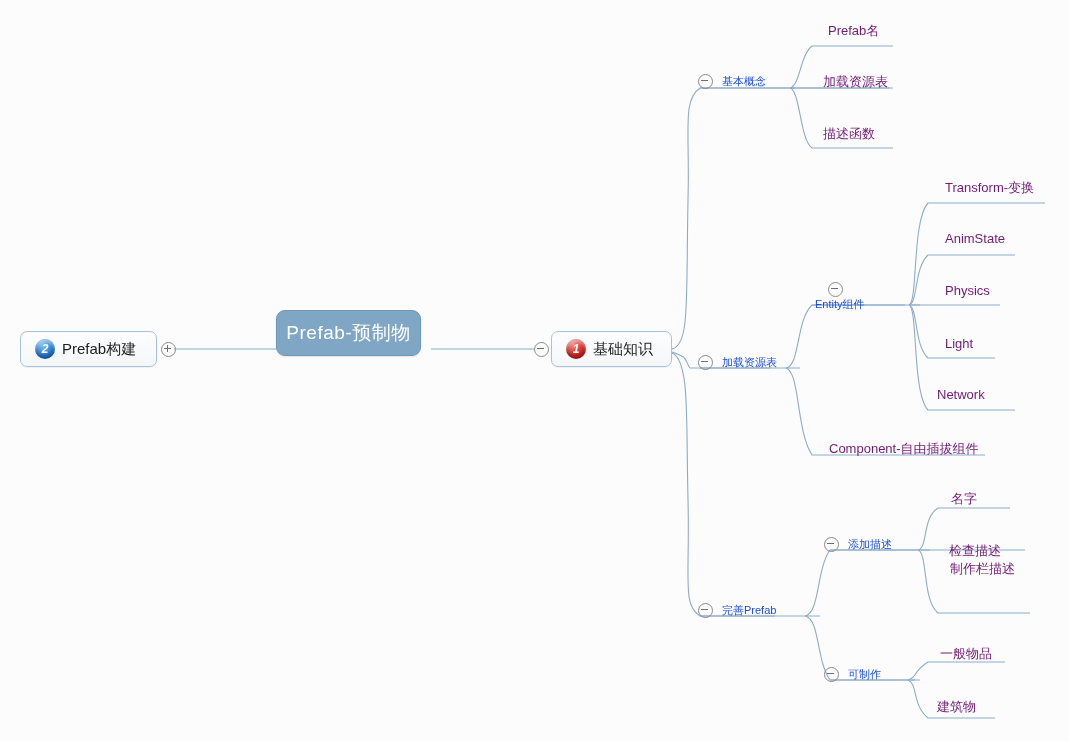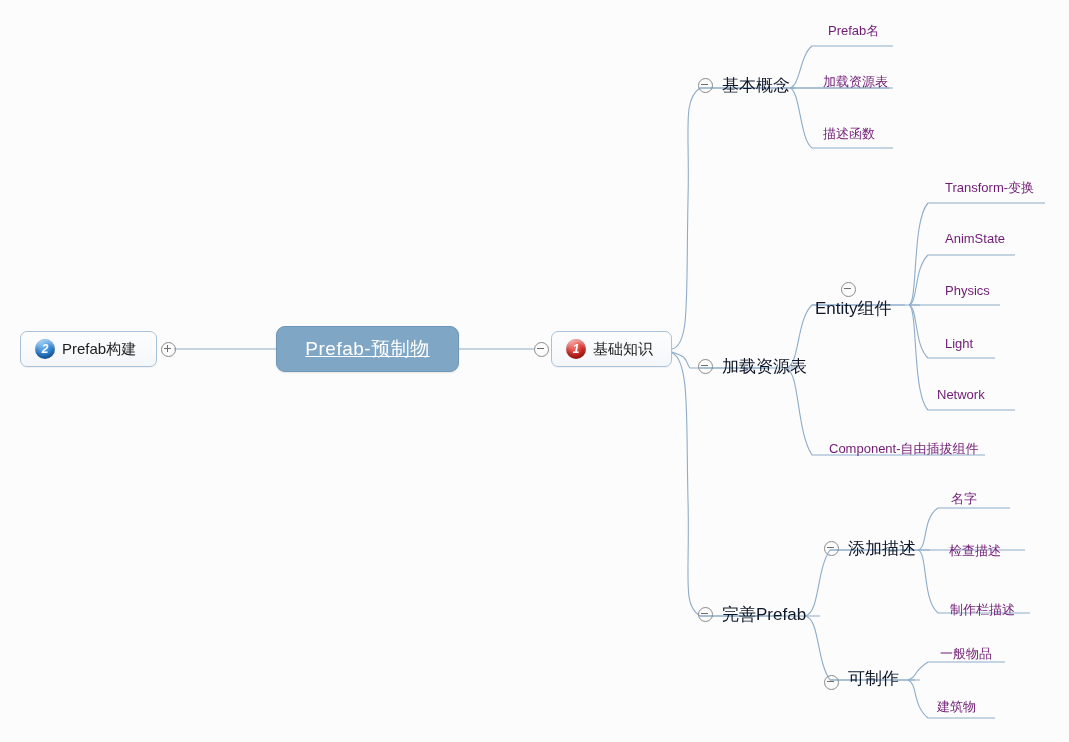--- a/index.html
+++ b/index.html
@@ -76,22 +76,22 @@
     box-shadow: inset 0 -3px 4px rgba(0,0,0,0.28), inset 0 3px 3px rgba(255,255,255,0.45);
   }
   .badge-blue { background: radial-gradient(circle at 35% 28%, #7fc0f5 0%, #2a7fd4 55%, #14539b 100%); }
   .badge-red  { background: radial-gradient(circle at 35% 28%, #f58a85 0%, #d62a24 55%, #9c0f0c 100%); }
 
   
   .branch-node {
     position: absolute;
     display: flex;
     align-items: center;
-    font-size: 17px;
-    color: #0f172a;
+    font-size: 11px;
+    color: #1d4ed8;
     white-space: nowrap;
   }
   .branch-node .label { margin-left: 9px; }
 
   
   .leaf-node {
     position: absolute;
     font-size: 13px;
     color: #701a75;
     white-space: nowrap;
@@ -177,21 +177,21 @@
 
     </g>
   </svg>
 
   <div class="box-node" style="left:20px; top:331px; width:137px; height:36px;">
     <span class="badge badge-blue">2</span>
     <span class="label">Prefab构建</span>
   </div>
   <div class="toggle plus toggle-abs" style="left:161px; top:342px;"></div>
 
-  <div class="root-node" style="left:276px; top:326px; width:183px; height:46px;text-decoration:underline;">
+  <div class="root-node" style="left:276px; top:310px; width:145px; height:46px;">
     <span>Prefab-预制物</span>
   </div>
 
   <div class="toggle toggle-abs" style="left:534px; top:342px;"></div>
   <div class="box-node" style="left:551px; top:331px; width:121px; height:36px;">
     <span class="badge badge-red">1</span>
     <span class="label">基础知识</span>
   </div>
 
   <div class="branch-node" style="left:698px; top:74px;">
@@ -226,21 +226,21 @@
     <span class="label">完善Prefab</span>
   </div>
 
   <div class="branch-node" style="left:824px; top:537px;">
     <span class="toggle"></span>
     <span class="label">添加描述</span>
   </div>
 
   <div class="leaf-node" style="left:951px; top:490px;">名字</div>
   <div class="leaf-node" style="left:949px; top:542px;">检查描述</div>
-  <div class="leaf-node" style="left:950px; top:601px;">制作栏描述</div>
+  <div class="leaf-node" style="left:950px; top:560px;">制作栏描述</div>
 
   <div class="branch-node" style="left:824px; top:667px;align-items:flex-end;">
     <span class="toggle"></span>
     <span class="label">可制作</span>
   </div>
 
   <div class="leaf-node" style="left:940px; top:645px;">一般物品</div>
   <div class="leaf-node" style="left:937px; top:698px;">建筑物</div>
 
 </div>

